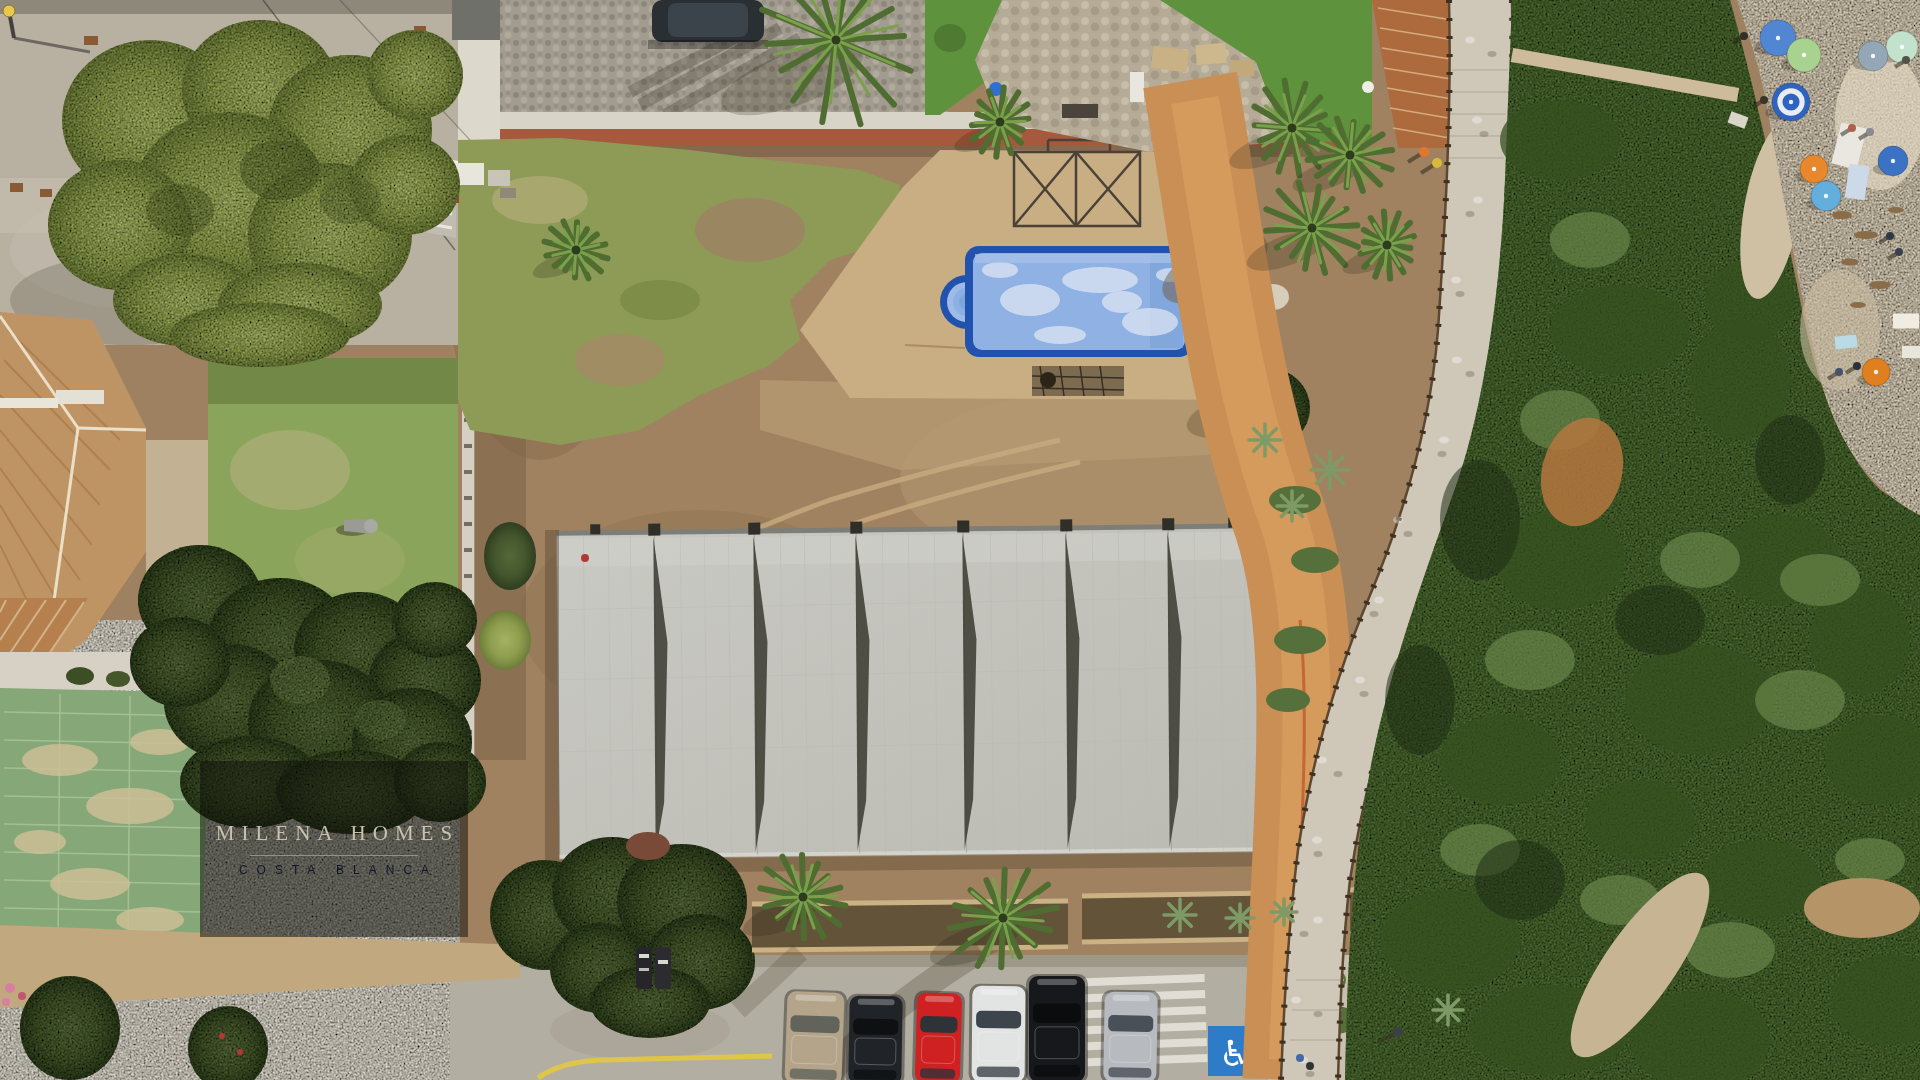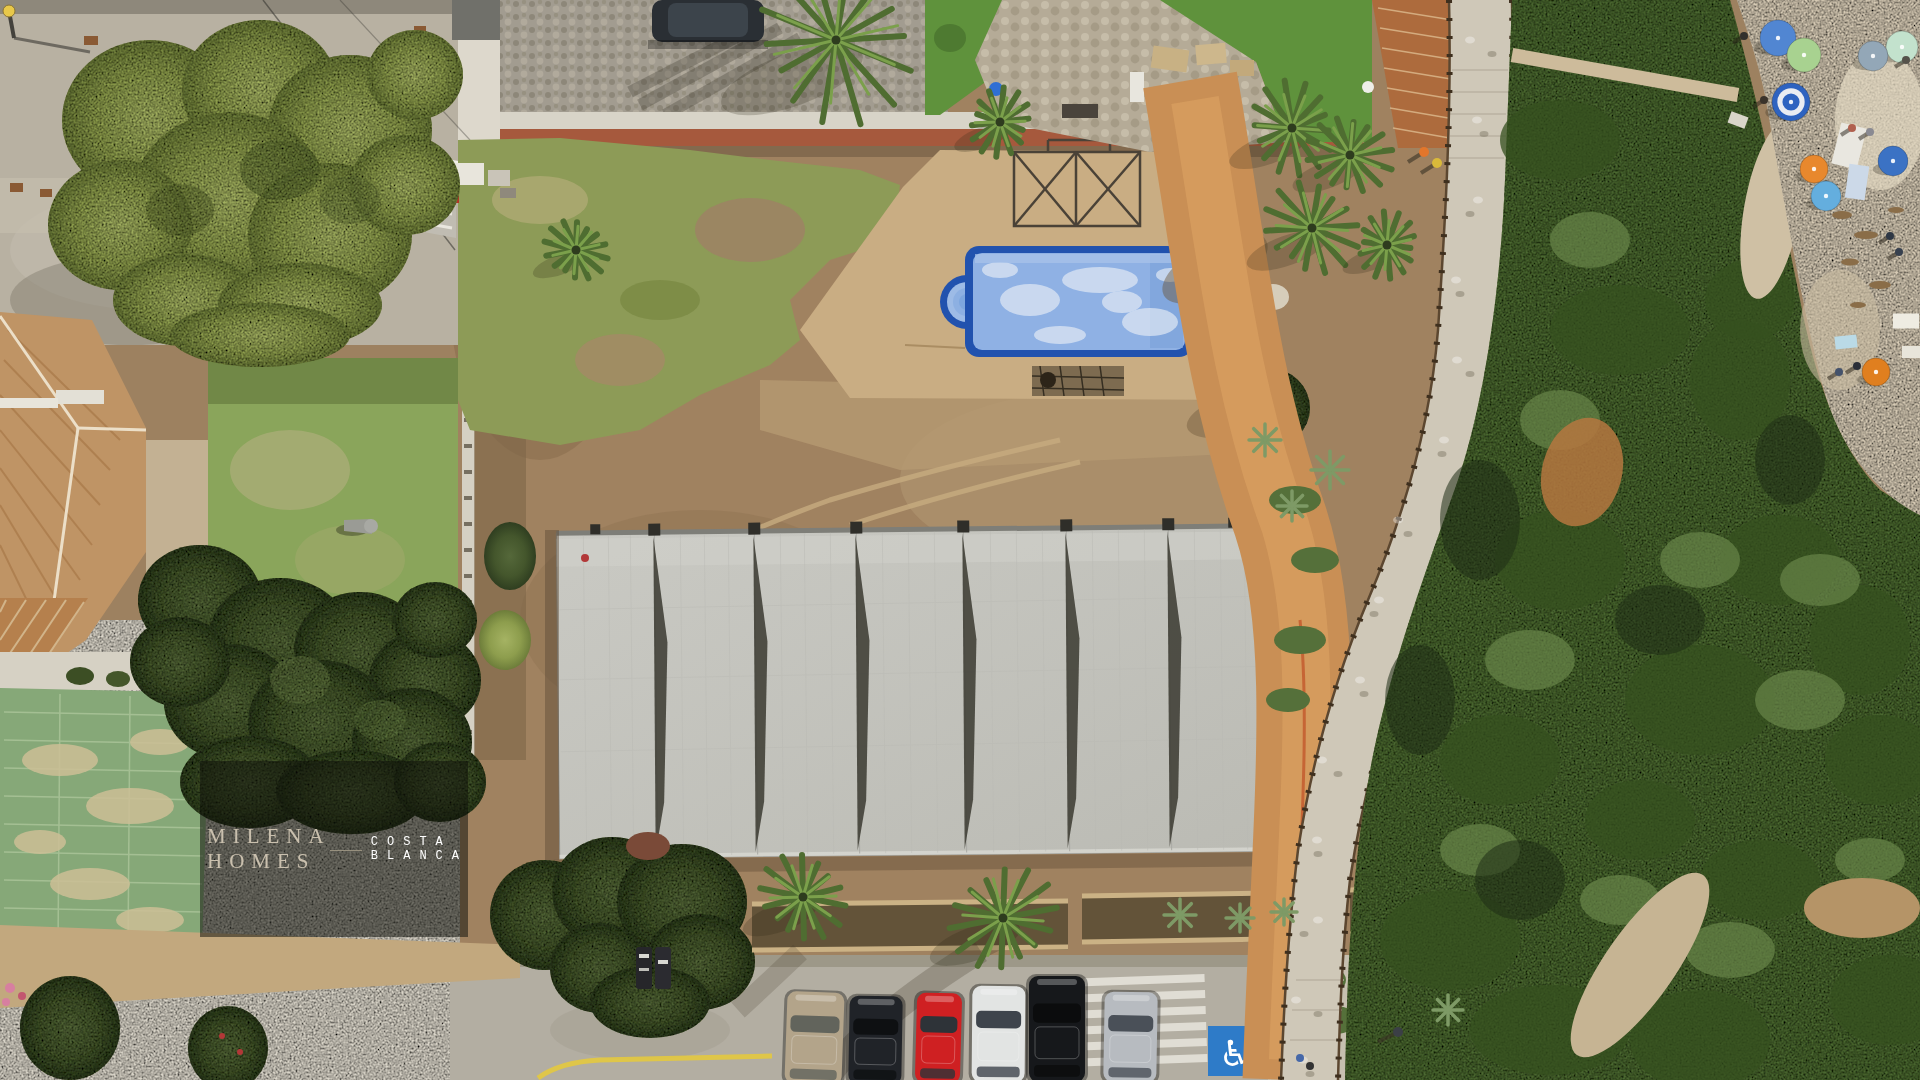--- a/index.html
+++ b/index.html
@@ -1,26 +1,26 @@
 <!DOCTYPE html>
 <html><head>
 <meta charset="utf-8">
 <style>
   html,body{margin:0;padding:0;background:#222;}
   .stage{position:relative;width:1920px;height:1080px;overflow:hidden;background:#a08260;
          font-family:"Liberation Sans",sans-serif;}
   .stage svg{position:absolute;left:0;top:0;}
   .watermark{position:absolute;left:200px;top:761px;width:268px;height:176px;
-      background:rgba(14,16,9,0.52);display:flex;
+      background:rgba(14,16,9,0.52);display:flex;flex-direction:column;
       align-items:center;justify-content:center;}
   .wm-brand{font-family:"Liberation Serif",serif;font-size:21px;letter-spacing:7px;
       padding-left:7px;color:#cac0ae;font-weight:400;}
   .wm-line{width:168px;height:1px;background:#97907e;margin:9px 0 7px;}
-  .wm-region{font-family:Liberation Mono, monospace;font-size:12px;letter-spacing:9px;
-      padding-left:9px;color:#ffffff;}
+  .wm-region{font-family:Liberation Sans, sans-serif;font-size:12px;letter-spacing:9px;
+      padding-left:9px;color:#0f172a;}
 </style>
 </head>
 <body>
 
 <div class="stage">
 <svg viewBox="0 0 1920 1080" width="1920" height="1080">
 <defs>
   <radialGradient id="g-tree">
           <stop offset="0%" stop-color="#a5b363"></stop>
           <stop offset="60%" stop-color="#8d9d4d"></stop>

